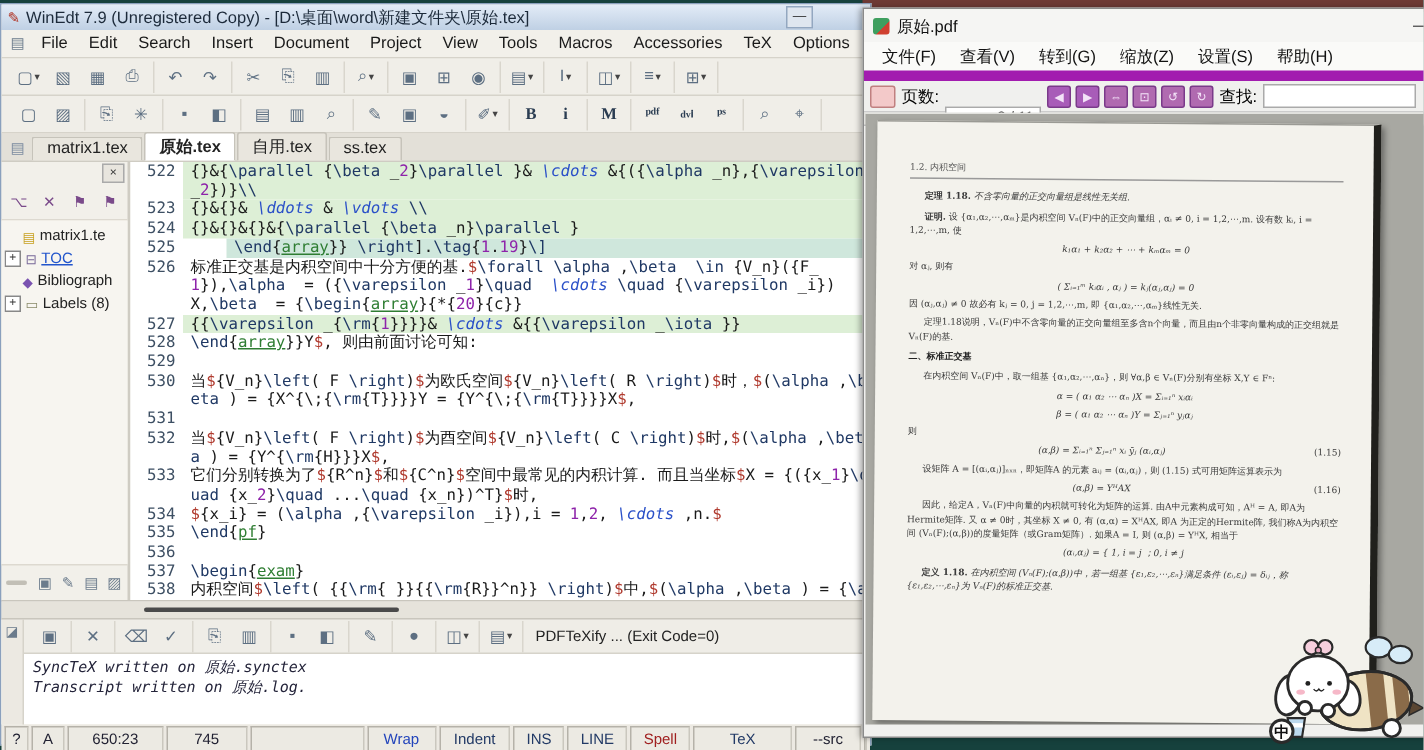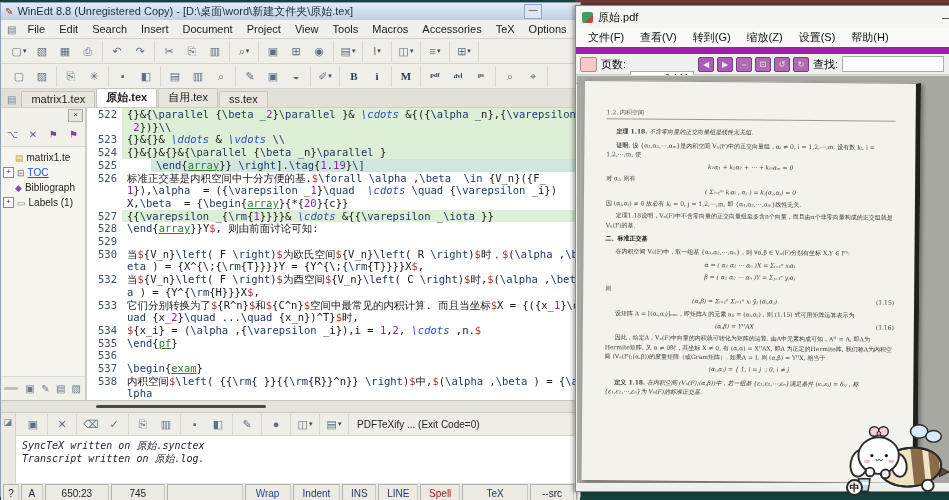--- a/index.html
+++ b/index.html
@@ -137,21 +137,21 @@
              font-size:10px;font-weight:bold;color:#111;box-sizing:border-box;}
 </style>
 </head>
 <body>
 
 <div class="desktop-accent"></div>
 
 <div id="winedt" title="WinEdt 6.0  (Unregistered  Copy)  -  [D:\桌面\word\新建文件夹\原始.tex]">
   <div class="we-titlebar">
     <span class="we-app-icon">✎</span>
-    <span>WinEdt 8.8  (Unregistered  Copy)  -  [D:\桌面\word\新建文件夹\原始.tex]</span>
+    <span>WinEdt 7.9  (Unregistered  Copy)  -  [D:\桌面\word\新建文件夹\原始.tex]</span>
     <span class="we-title-min">—</span>
   </div>
   <div class="we-menubar" id="we-menubar">
     <span class="we-menu-doc">▤</span>
   <span class="menu-item">File</span>
       <span class="menu-item">Edit</span>
       <span class="menu-item">Search</span>
       <span class="menu-item">Insert</span>
       <span class="menu-item">Document</span>
       <span class="menu-item">Project</span>
@@ -369,21 +369,21 @@
             <span class="tree-label link">TOC</span>
           </div>
           <div class="tree-item">
             <span class="tree-spacer"></span>
             <span class="tree-ico bibliography">◆</span>
             <span class="tree-label">Bibliograph</span>
           </div>
           <div class="tree-item">
             <span class="tree-expand">+</span>
             <span class="tree-ico labels">▭</span>
-            <span class="tree-label">Labels  (1)</span>
+            <span class="tree-label">Labels  (8)</span>
           </div>
         </div>
       <div class="we-panel-foot" id="we-panel-foot">
         <span class="scroll-nub"></span>
       <span class="tb-btn">
             <span class="ico">▣</span>
           </span>
           <span class="tb-btn">
             <span class="ico">✎</span>
           </span>
@@ -424,20 +424,24 @@
           <span class="code-gutter">528</span>
           <span class="code-text"><span class="tk-cmd">\end</span>{<span class="tk-env">array</span>}}Y<span class="tk-dollar">$</span>, 则由前面讨论可知:</span>
         </div>
         <div class="code-row">
           <span class="code-gutter">529</span>
           <span class="code-text">&nbsp;</span>
         </div>
         <div class="code-row">
           <span class="code-gutter">530</span>
           <span class="code-text">当<span class="tk-dollar">$</span>{V_n}<span class="tk-cmd">\left</span>( F <span class="tk-cmd">\right</span>)<span class="tk-dollar">$</span>为欧氏空间<span class="tk-dollar">$</span>{V_n}<span class="tk-cmd">\left</span>( R <span class="tk-cmd">\right</span>)<span class="tk-dollar">$</span>时，<span class="tk-dollar">$</span>(<span class="tk-cmd">\alpha</span> ,<span class="tk-cmd">\beta</span> ) = {X^{\;{<span class="tk-cmd">\rm</span>{T}}}}Y = {Y^{\;{<span class="tk-cmd">\rm</span>{T}}}}X<span class="tk-dollar">$</span>,</span>
+        </div>
+        <div class="code-row">
+          <span class="code-gutter">531</span>
+          <span class="code-text">&nbsp;</span>
         </div>
         <div class="code-row">
           <span class="code-gutter">532</span>
           <span class="code-text">当<span class="tk-dollar">$</span>{V_n}<span class="tk-cmd">\left</span>( F <span class="tk-cmd">\right</span>)<span class="tk-dollar">$</span>为酉空间<span class="tk-dollar">$</span>{V_n}<span class="tk-cmd">\left</span>( C <span class="tk-cmd">\right</span>)<span class="tk-dollar">$</span>时,<span class="tk-dollar">$</span>(<span class="tk-cmd">\alpha</span> ,<span class="tk-cmd">\beta</span> ) = {Y^{<span class="tk-cmd">\rm</span>{H}}}X<span class="tk-dollar">$</span>,</span>
         </div>
         <div class="code-row">
           <span class="code-gutter">533</span>
           <span class="code-text">它们分别转换为了<span class="tk-dollar">$</span>{R^n}<span class="tk-dollar">$</span>和<span class="tk-dollar">$</span>{C^n}<span class="tk-dollar">$</span>空间中最常见的内积计算. 而且当坐标<span class="tk-dollar">$</span>X = {({x_<span class="tk-num">1</span>}<span class="tk-cmd">\quad</span> {x_<span class="tk-num">2</span>}<span class="tk-cmd">\quad</span> ...<span class="tk-cmd">\quad</span> {x_n})^T}<span class="tk-dollar">$</span>时,</span>
         </div>
         <div class="code-row">

